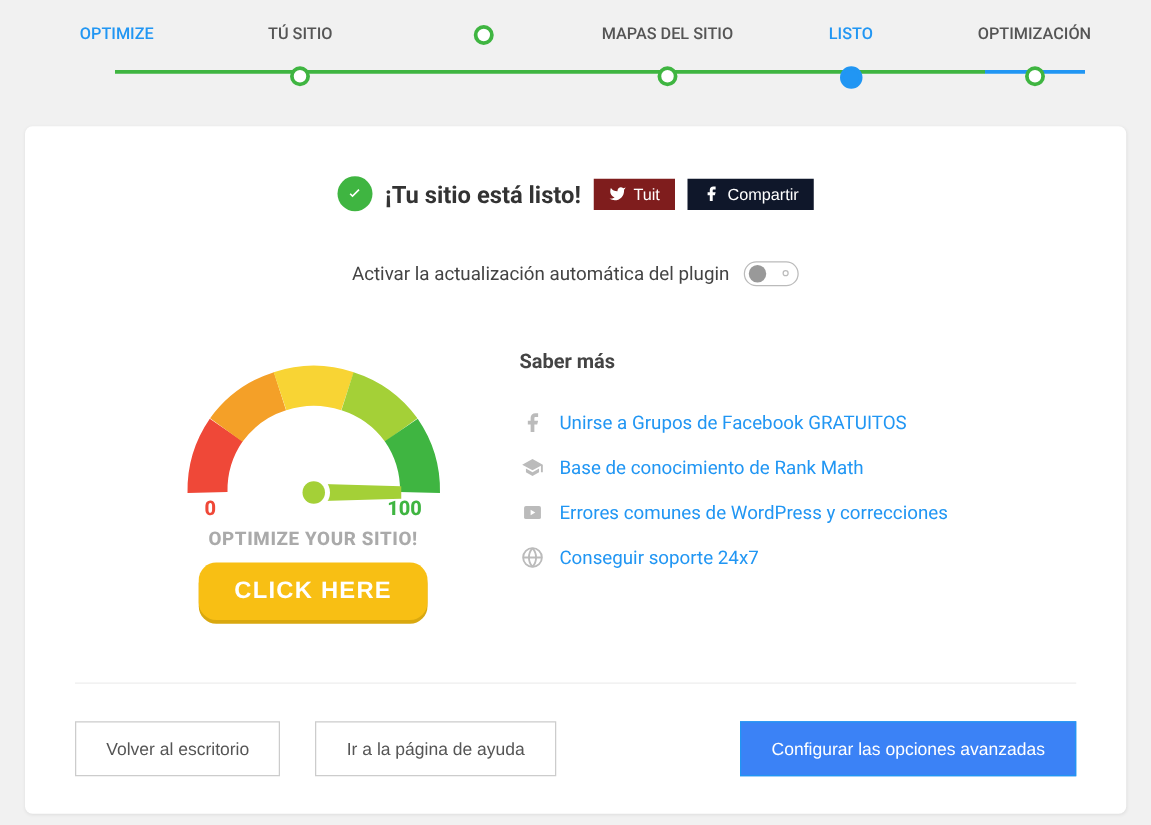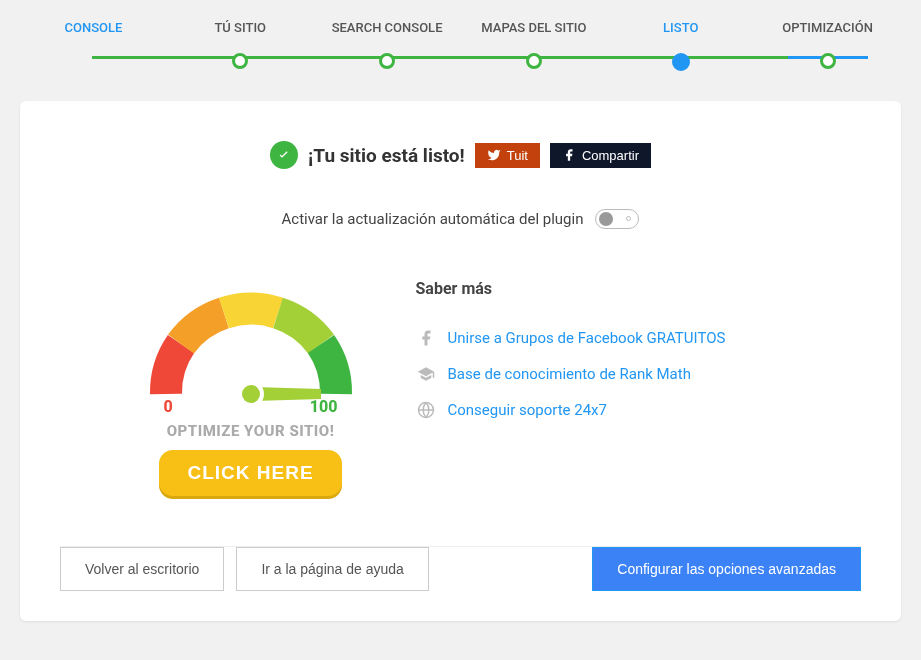--- a/index.html
+++ b/index.html
@@ -88,21 +88,21 @@
   display: inline-flex;
   align-items: center;
   gap: 6px;
   color: #fff;
   font-size: 13px;
   font-weight: 500;
   padding: 5px 12px;
   border: none;
   cursor: pointer;
 }
-.social-btn.twitter { background: #c2410c; }
+.social-btn.twitter { background: #7f1d1d; }
 .social-btn.facebook { background: #0f172a; }
 .social-btn svg { width: 14px; height: 14px; fill: #fff; }
 .auto-update-row {
   display: flex;
   align-items: center;
   justify-content: center;
   gap: 12px;
   margin-bottom: 50px;
   color: #444;
   font-size: 15px;
@@ -193,21 +193,22 @@
   width: 20px;
   height: 20px;
   display: flex;
   align-items: center;
   justify-content: center;
 }
 .learn-icon svg { fill: #bbb; width: 18px; height: 18px; }
 .footer-row {
   display: flex;
   border-top: 1px solid #eee;
-  gap: 12px;
+  padding-top: 30px;
+  gap: 28px;
 }
 .footer-btn {
   background: #fff;
   border: 1px solid #ccc;
   color: #555;
   font-size: 14px;
   padding: 13px 24px;
   cursor: pointer;
 }
 .footer-btn.primary {
@@ -218,29 +219,28 @@
 }
 </style>
 </head>
 <body>
 
 <div class="wizard-container">
   <div class="stepper">
     <div class="step-line green" style="left:72px; width:696px;"></div>
     <div class="step-line blue" style="left:768px; width:80px;"></div>
     <div class="step completed first">
-      <span class="step-label">CONSOLE</span>
+      <span class="step-label">OPTIMIZE</span>
       <div class="step-dot" style="visibility:hidden"></div>
     </div>
     <div class="step completed">
       <span class="step-label">TÚ SITIO</span>
       <div class="step-dot"></div>
     </div>
     <div class="step completed">
-      <span class="step-label">SEARCH CONSOLE</span>
       <div class="step-dot"></div>
     </div>
     <div class="step completed">
       <span class="step-label">MAPAS DEL SITIO</span>
       <div class="step-dot"></div>
     </div>
     <div class="step current">
       <span class="step-label">LISTO</span>
       <div class="step-dot"></div>
     </div>
@@ -315,20 +315,29 @@
             <span class="learn-icon">
               <svg viewBox="0 0 24 24">
                   <path d="M12 3L1 9l11 6 9-4.91V17h2V9L12 3zM5 13.18v4L12 21l7-3.82v-4L12 17l-7-3.82z"></path>
                 </svg>
             </span>
             <a href="#">Base de conocimiento de Rank Math</a>
           </li>
           <li>
             <span class="learn-icon">
               <svg viewBox="0 0 24 24">
+                  <rect x="3" y="5" width="18" height="14" rx="2"></rect>
+                  <path fill="#fff" d="M10 9l5 3-5 3z"></path>
+                </svg>
+            </span>
+            <a href="#">Errores comunes de WordPress y correcciones</a>
+          </li>
+          <li>
+            <span class="learn-icon">
+              <svg viewBox="0 0 24 24">
                   <circle cx="12" cy="12" r="10" fill="none" stroke="#bbb" stroke-width="2"></circle>
                   <path fill="none" stroke="#bbb" stroke-width="2" d="M2 12h20M12 2a15 15 0 010 20M12 2a15 15 0 000 20"></path>
                 </svg>
             </span>
             <a href="#">Conseguir soporte 24x7</a>
           </li>
         </ul>
       </div>
     </div>
 

